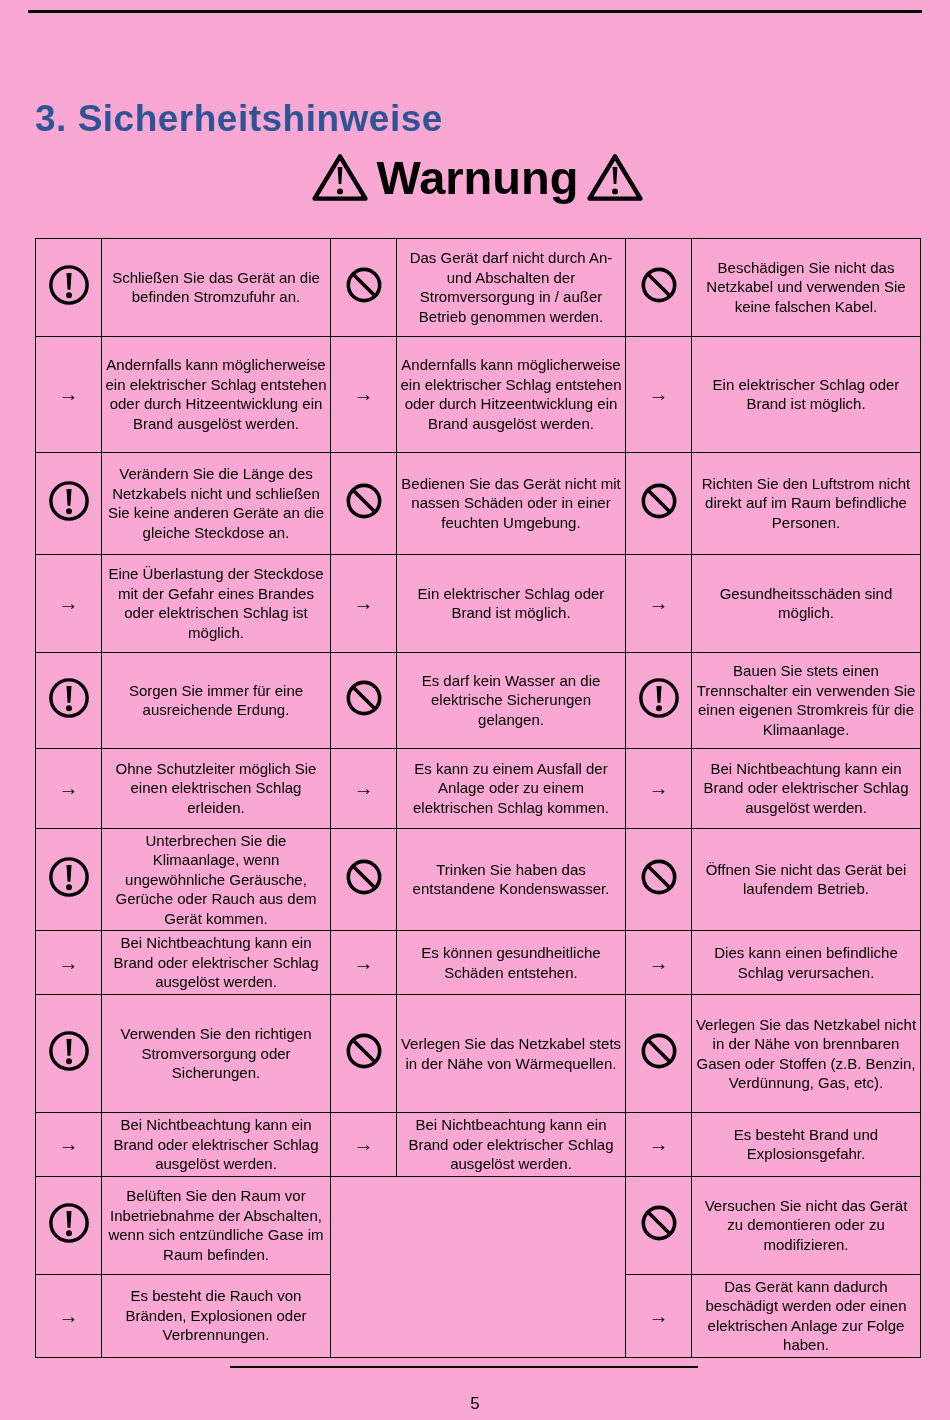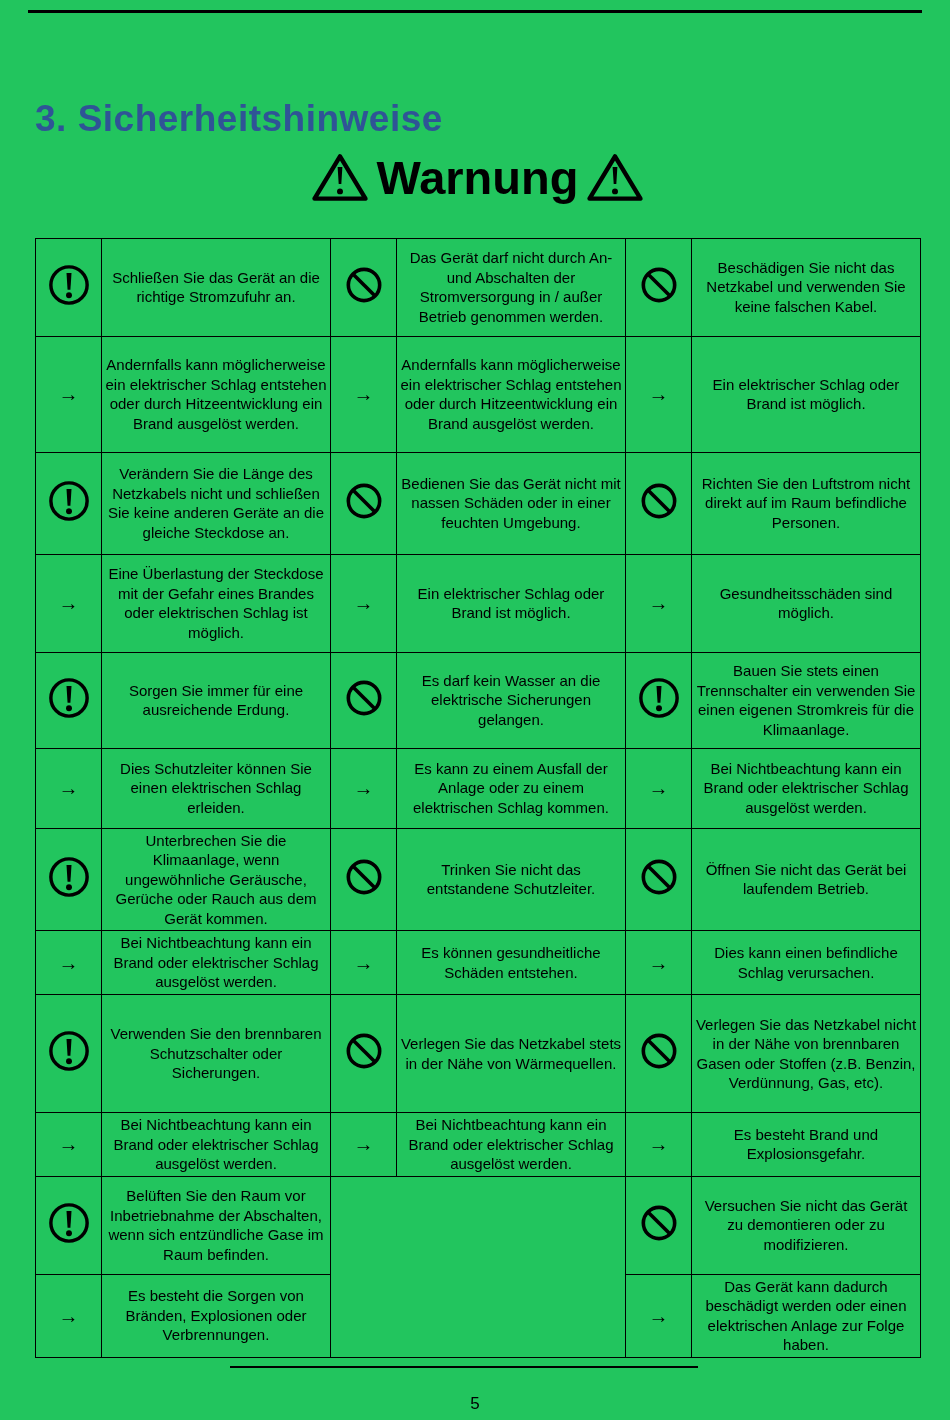--- a/index.html
+++ b/index.html
@@ -2,21 +2,21 @@
 <html><head>
 <meta charset="utf-8">
 <style>
   * { margin:0; padding:0; box-sizing:border-box; }
   html,body { background:#ffffff; }
   body {
     width:950px; height:1420px;
     font-family:"Liberation Sans", sans-serif;
     color:#000;
   }
-  .page { position:relative; width:950px; height:1420px; padding-left:35px; overflow:hidden; background:#22c55e; }
+  .page { position:relative; width:950px; height:1420px; padding-left:35px; overflow:hidden; background:#f9a8d4; }
   .top-rule { position:absolute; top:10px; left:28px; width:894px; height:3px; background:#000; }
 
   .heading {
     margin-top:98px;
     font-size:37px;
     font-weight:bold;
     color:#2F5496;
     letter-spacing:0.5px;
   }
 
@@ -88,21 +88,21 @@
     <tbody>
 
       <tr class="r0">
         <td class="icon-cell"><span class="glyph">
               <svg viewBox="0 0 44 44" width="42" height="42">
                 <circle cx="22" cy="22" r="19" fill="none" stroke="#000" stroke-width="3.6"></circle>
                 <path d="M19.4 9.5 h5.2 l-1.1 17.5 h-3 Z" fill="#000"></path>
                 <circle cx="22" cy="32.8" r="3.1" fill="#000"></circle>
               </svg>
             </span></td>
-        <td>Schließen Sie das Gerät an die richtige Stromzufuhr an.</td>
+        <td>Schließen Sie das Gerät an die befinden Stromzufuhr an.</td>
         <td class="icon-cell"><span class="glyph">
               <svg viewBox="0 0 40 40" width="38" height="38">
                 <circle cx="20" cy="20" r="16.5" fill="none" stroke="#000" stroke-width="3.8"></circle>
                 <line x1="8.6" y1="8.6" x2="31.4" y2="31.4" stroke="#000" stroke-width="3.8"></line>
               </svg>
             </span></td>
         <td>Das Gerät darf nicht durch An- und Abschalten der Stromversorgung in / außer Betrieb genommen werden.</td>
         <td class="icon-cell"><span class="glyph">
               <svg viewBox="0 0 40 40" width="38" height="38">
                 <circle cx="20" cy="20" r="16.5" fill="none" stroke="#000" stroke-width="3.8"></circle>
@@ -176,21 +176,21 @@
                 <circle cx="22" cy="22" r="19" fill="none" stroke="#000" stroke-width="3.6"></circle>
                 <path d="M19.4 9.5 h5.2 l-1.1 17.5 h-3 Z" fill="#000"></path>
                 <circle cx="22" cy="32.8" r="3.1" fill="#000"></circle>
               </svg>
             </span></td>
         <td>Bauen Sie stets einen Trennschalter ein verwenden Sie einen eigenen Stromkreis für die Klimaanlage.</td>
       </tr>
 
       <tr class="r5">
         <td class="icon-cell"><span class="glyph arrow-glyph">→</span></td>
-        <td>Dies Schutzleiter können Sie einen elektrischen Schlag erleiden.</td>
+        <td>Ohne Schutzleiter möglich Sie einen elektrischen Schlag erleiden.</td>
         <td class="icon-cell"><span class="glyph arrow-glyph">→</span></td>
         <td>Es kann zu einem Ausfall der Anlage oder zu einem elektrischen Schlag kommen.</td>
         <td class="icon-cell"><span class="glyph arrow-glyph">→</span></td>
         <td>Bei Nichtbeachtung kann ein Brand oder elektrischer Schlag ausgelöst werden.</td>
       </tr>
 
       <tr class="r6">
         <td class="icon-cell"><span class="glyph">
               <svg viewBox="0 0 44 44" width="42" height="42">
                 <circle cx="22" cy="22" r="19" fill="none" stroke="#000" stroke-width="3.6"></circle>
@@ -198,21 +198,21 @@
                 <circle cx="22" cy="32.8" r="3.1" fill="#000"></circle>
               </svg>
             </span></td>
         <td>Unterbrechen Sie die Klimaanlage, wenn ungewöhnliche Geräusche, Gerüche oder Rauch aus dem Gerät kommen.</td>
         <td class="icon-cell"><span class="glyph">
               <svg viewBox="0 0 40 40" width="38" height="38">
                 <circle cx="20" cy="20" r="16.5" fill="none" stroke="#000" stroke-width="3.8"></circle>
                 <line x1="8.6" y1="8.6" x2="31.4" y2="31.4" stroke="#000" stroke-width="3.8"></line>
               </svg>
             </span></td>
-        <td>Trinken Sie nicht das entstandene Schutzleiter.</td>
+        <td>Trinken Sie haben das entstandene Kondenswasser.</td>
         <td class="icon-cell"><span class="glyph">
               <svg viewBox="0 0 40 40" width="38" height="38">
                 <circle cx="20" cy="20" r="16.5" fill="none" stroke="#000" stroke-width="3.8"></circle>
                 <line x1="8.6" y1="8.6" x2="31.4" y2="31.4" stroke="#000" stroke-width="3.8"></line>
               </svg>
             </span></td>
         <td>Öffnen Sie nicht das Gerät bei laufendem Betrieb.</td>
       </tr>
 
       <tr class="r7">
@@ -225,21 +225,21 @@
       </tr>
 
       <tr class="r8">
         <td class="icon-cell"><span class="glyph">
               <svg viewBox="0 0 44 44" width="42" height="42">
                 <circle cx="22" cy="22" r="19" fill="none" stroke="#000" stroke-width="3.6"></circle>
                 <path d="M19.4 9.5 h5.2 l-1.1 17.5 h-3 Z" fill="#000"></path>
                 <circle cx="22" cy="32.8" r="3.1" fill="#000"></circle>
               </svg>
             </span></td>
-        <td>Verwenden Sie den brennbaren Schutzschalter oder Sicherungen.</td>
+        <td>Verwenden Sie den richtigen Stromversorgung oder Sicherungen.</td>
         <td class="icon-cell"><span class="glyph">
               <svg viewBox="0 0 40 40" width="38" height="38">
                 <circle cx="20" cy="20" r="16.5" fill="none" stroke="#000" stroke-width="3.8"></circle>
                 <line x1="8.6" y1="8.6" x2="31.4" y2="31.4" stroke="#000" stroke-width="3.8"></line>
               </svg>
             </span></td>
         <td>Verlegen Sie das Netzkabel stets in der Nähe von Wärmequellen.</td>
         <td class="icon-cell"><span class="glyph">
               <svg viewBox="0 0 40 40" width="38" height="38">
                 <circle cx="20" cy="20" r="16.5" fill="none" stroke="#000" stroke-width="3.8"></circle>
@@ -272,21 +272,21 @@
               <svg viewBox="0 0 40 40" width="38" height="38">
                 <circle cx="20" cy="20" r="16.5" fill="none" stroke="#000" stroke-width="3.8"></circle>
                 <line x1="8.6" y1="8.6" x2="31.4" y2="31.4" stroke="#000" stroke-width="3.8"></line>
               </svg>
             </span></td>
         <td>Versuchen Sie nicht das Gerät zu demontieren oder zu modifizieren.</td>
       </tr>
 
       <tr class="r11">
         <td class="icon-cell"><span class="glyph arrow-glyph">→</span></td>
-        <td>Es besteht die Sorgen von Bränden, Explosionen oder Verbrennungen.</td>
+        <td>Es besteht die Rauch von Bränden, Explosionen oder Verbrennungen.</td>
         <td class="icon-cell"><span class="glyph arrow-glyph">→</span></td>
         <td>Das Gerät kann dadurch beschädigt werden oder einen elektrischen Anlage zur Folge haben.</td>
       </tr>
 
     </tbody>
   </table>
 
   <div class="bottom-line"></div>
   <div class="page-number">5</div>
 </div>

